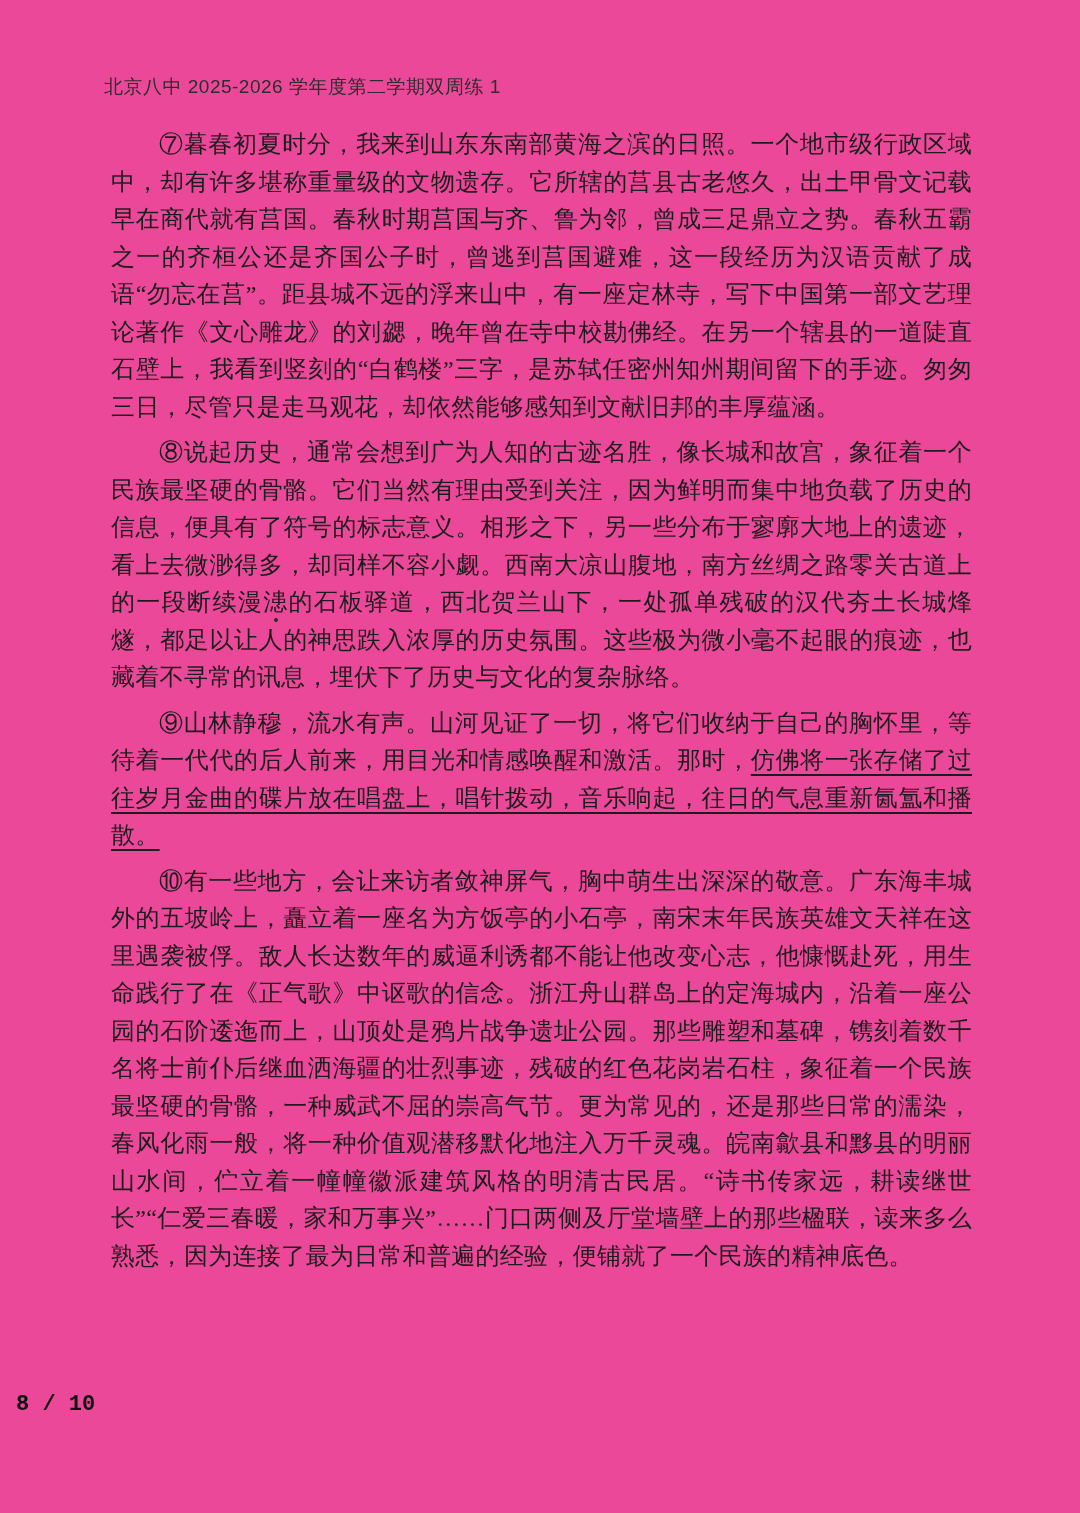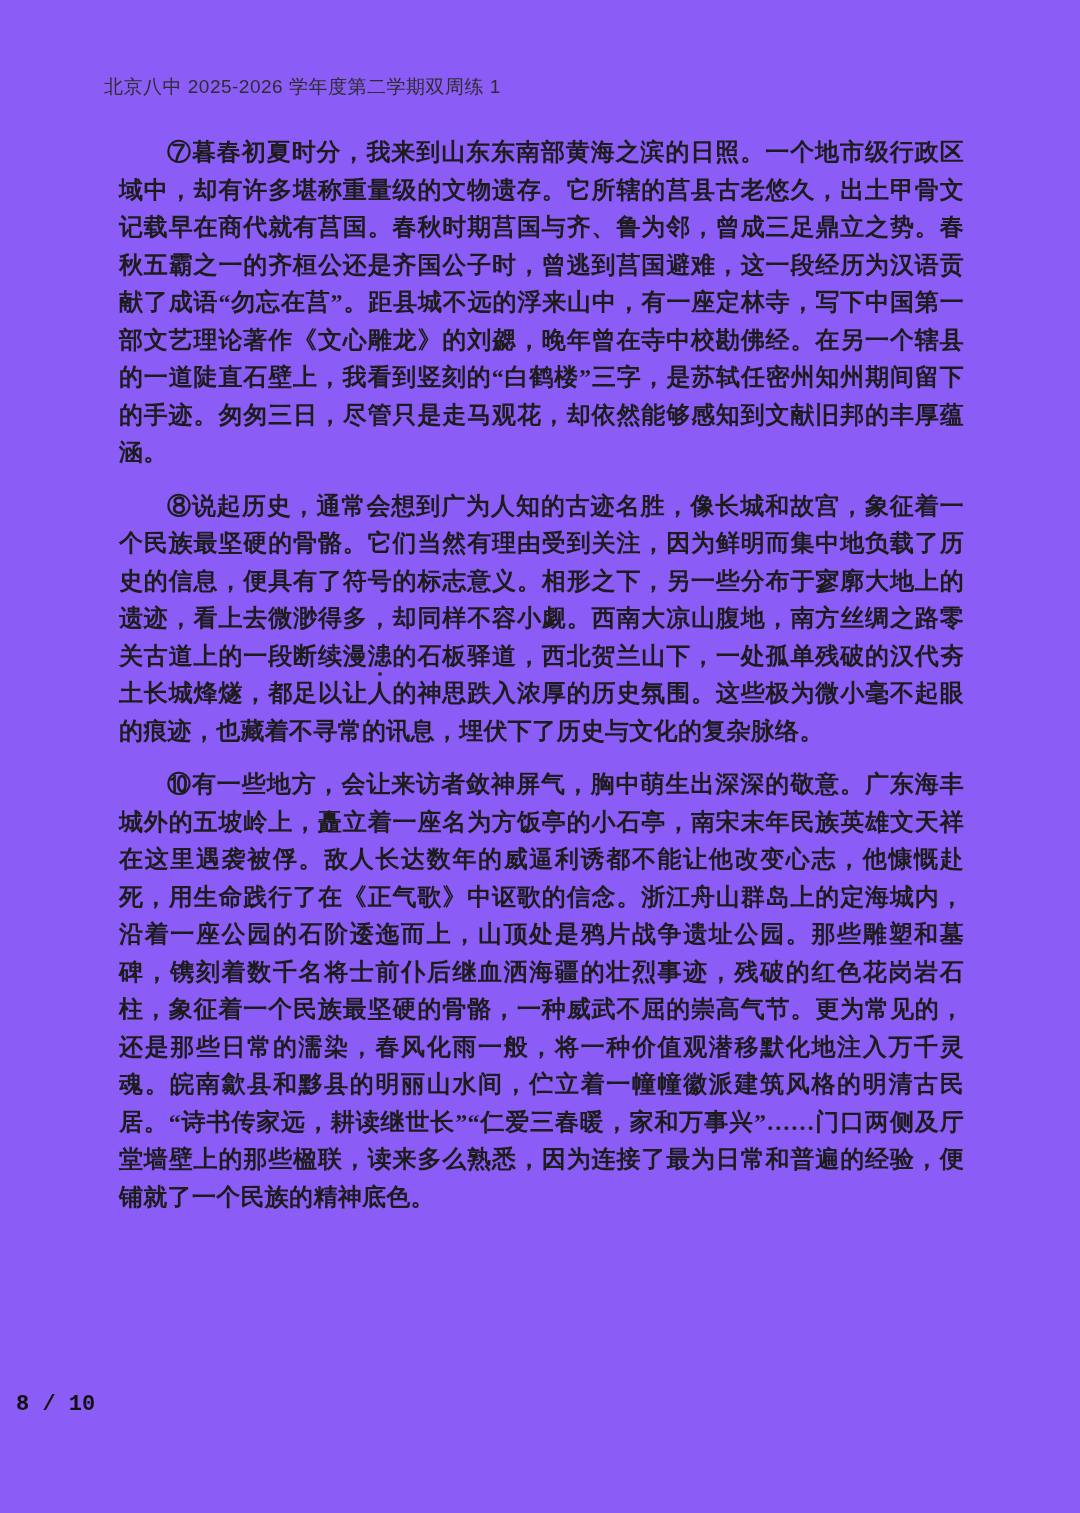--- a/index.html
+++ b/index.html
@@ -5,49 +5,48 @@
   html, body {
     margin: 0;
     padding: 0;
     background: #e8e8e8;
   }
   .page {
     position: relative;
     width: 1080px;
     height: 1513px;
     margin: 0 auto;
-    background: #8b5cf6;
+    background: #ec4899;
     overflow: hidden;
     font-family: "Liberation Serif", "DejaVu Serif", serif;
     color: #1f1f1f;
   }
   .doc-header {
     position: absolute;
     left: 104px;
     top: 74px;
     font-family: "Liberation Sans", "DejaVu Sans", sans-serif;
     font-size: 19px;
     letter-spacing: 0.5px;
     color: #2d2d2d;
   }
   .article {
     position: absolute;
     left: 103px;
     top: 118px;
     width: 877px;
   }
   .para {
-    margin: 16px;
+    margin: 8px;
     font-size: 24px;
     line-height: 37.5px;
     text-align: justify;
     text-indent: 2em;
     letter-spacing: 0.3px;
     color: #1c1c1c;
-    font-weight: bold;
   }
   .seg-underline {
     text-decoration: underline;
     text-decoration-thickness: 2px;
     text-underline-offset: 6px;
   }
   .seg-dot {
     position: relative;
   }
   .seg-dot::after {
@@ -74,17 +73,18 @@
 </style>
 </head>
 <body>
 
 <div class="page">
   <div class="doc-header">北京八中 2025-2026 学年度第二学期双周练 1</div>
 
   <div class="article">
       <p class="para"><span>⑦暮春初夏时分，我来到山东东南部黄海之滨的日照。一个地市级行政区域中，却有许多堪称重量级的文物遗存。它所辖的莒县古老悠久，出土甲骨文记载早在商代就有莒国。春秋时期莒国与齐、鲁为邻，曾成三足鼎立之势。春秋五霸之一的齐桓公还是齐国公子时，曾逃到莒国避难，这一段经历为汉语贡献了成语“勿忘在莒”。距县城不远的浮来山中，有一座定林寺，写下中国第一部文艺理论著作《文心雕龙》的刘勰，晚年曾在寺中校勘佛经。在另一个辖县的一道陡直石壁上，我看到竖刻的“白鹤楼”三字，是苏轼任密州知州期间留下的手迹。匆匆三日，尽管只是走马观花，却依然能够感知到文献旧邦的丰厚蕴涵。</span></p>
       <p class="para"><span>⑧说起历史，通常会想到广为人知的古迹名胜，像长城和故宫，象征着一个民族最坚硬的骨骼。它们当然有理由受到关注，因为鲜明而集中地负载了历史的信息，便具有了符号的标志意义。相形之下，另一些分布于寥廓大地上的遗迹，看上去微渺得多，却同样不容小觑。西南大凉山腹地，南方丝绸之路零关古道上的一段断续漫</span><span class="seg-dot">漶</span><span>的石板驿道，西北贺兰山下，一处孤单残破的汉代夯土长城烽燧，都足以让人的神思跌入浓厚的历史氛围。这些极为微小毫不起眼的痕迹，也藏着不寻常的讯息，埋伏下了历史与文化的复杂脉络。</span></p>
+      <p class="para"><span>⑨山林静穆，流水有声。山河见证了一切，将它们收纳于自己的胸怀里，等待着一代代的后人前来，用目光和情感唤醒和激活。那时，</span><span class="seg-underline">仿佛将一张存储了过往岁月金曲的碟片放在唱盘上，唱针拨动，音乐响起，往日的气息重新氤氲和播散。</span></p>
       <p class="para"><span>⑩有一些地方，会让来访者敛神屏气，胸中萌生出深深的敬意。广东海丰城外的五坡岭上，矗立着一座名为方饭亭的小石亭，南宋末年民族英雄文天祥在这里遇袭被俘。敌人长达数年的威逼利诱都不能让他改变心志，他慷慨赴死，用生命践行了在《正气歌》中讴歌的信念。浙江舟山群岛上的定海城内，沿着一座公园的石阶逶迤而上，山顶处是鸦片战争遗址公园。那些雕塑和墓碑，镌刻着数千名将士前仆后继血洒海疆的壮烈事迹，残破的红色花岗岩石柱，象征着一个民族最坚硬的骨骼，一种威武不屈的崇高气节。更为常见的，还是那些日常的濡染，春风化雨一般，将一种价值观潜移默化地注入万千灵魂。皖南歙县和黟县的明丽山水间，伫立着一幢幢徽派建筑风格的明清古民居。“诗书传家远，耕读继世长”“仁爱三春暖，家和万事兴”……门口两侧及厅堂墙壁上的那些楹联，读来多么熟悉，因为连接了最为日常和普遍的经验，便铺就了一个民族的精神底色。</span></p>
     </div>
 
   <div class="page-number">8 / 10</div>
 </div>
 
 </body></html>

